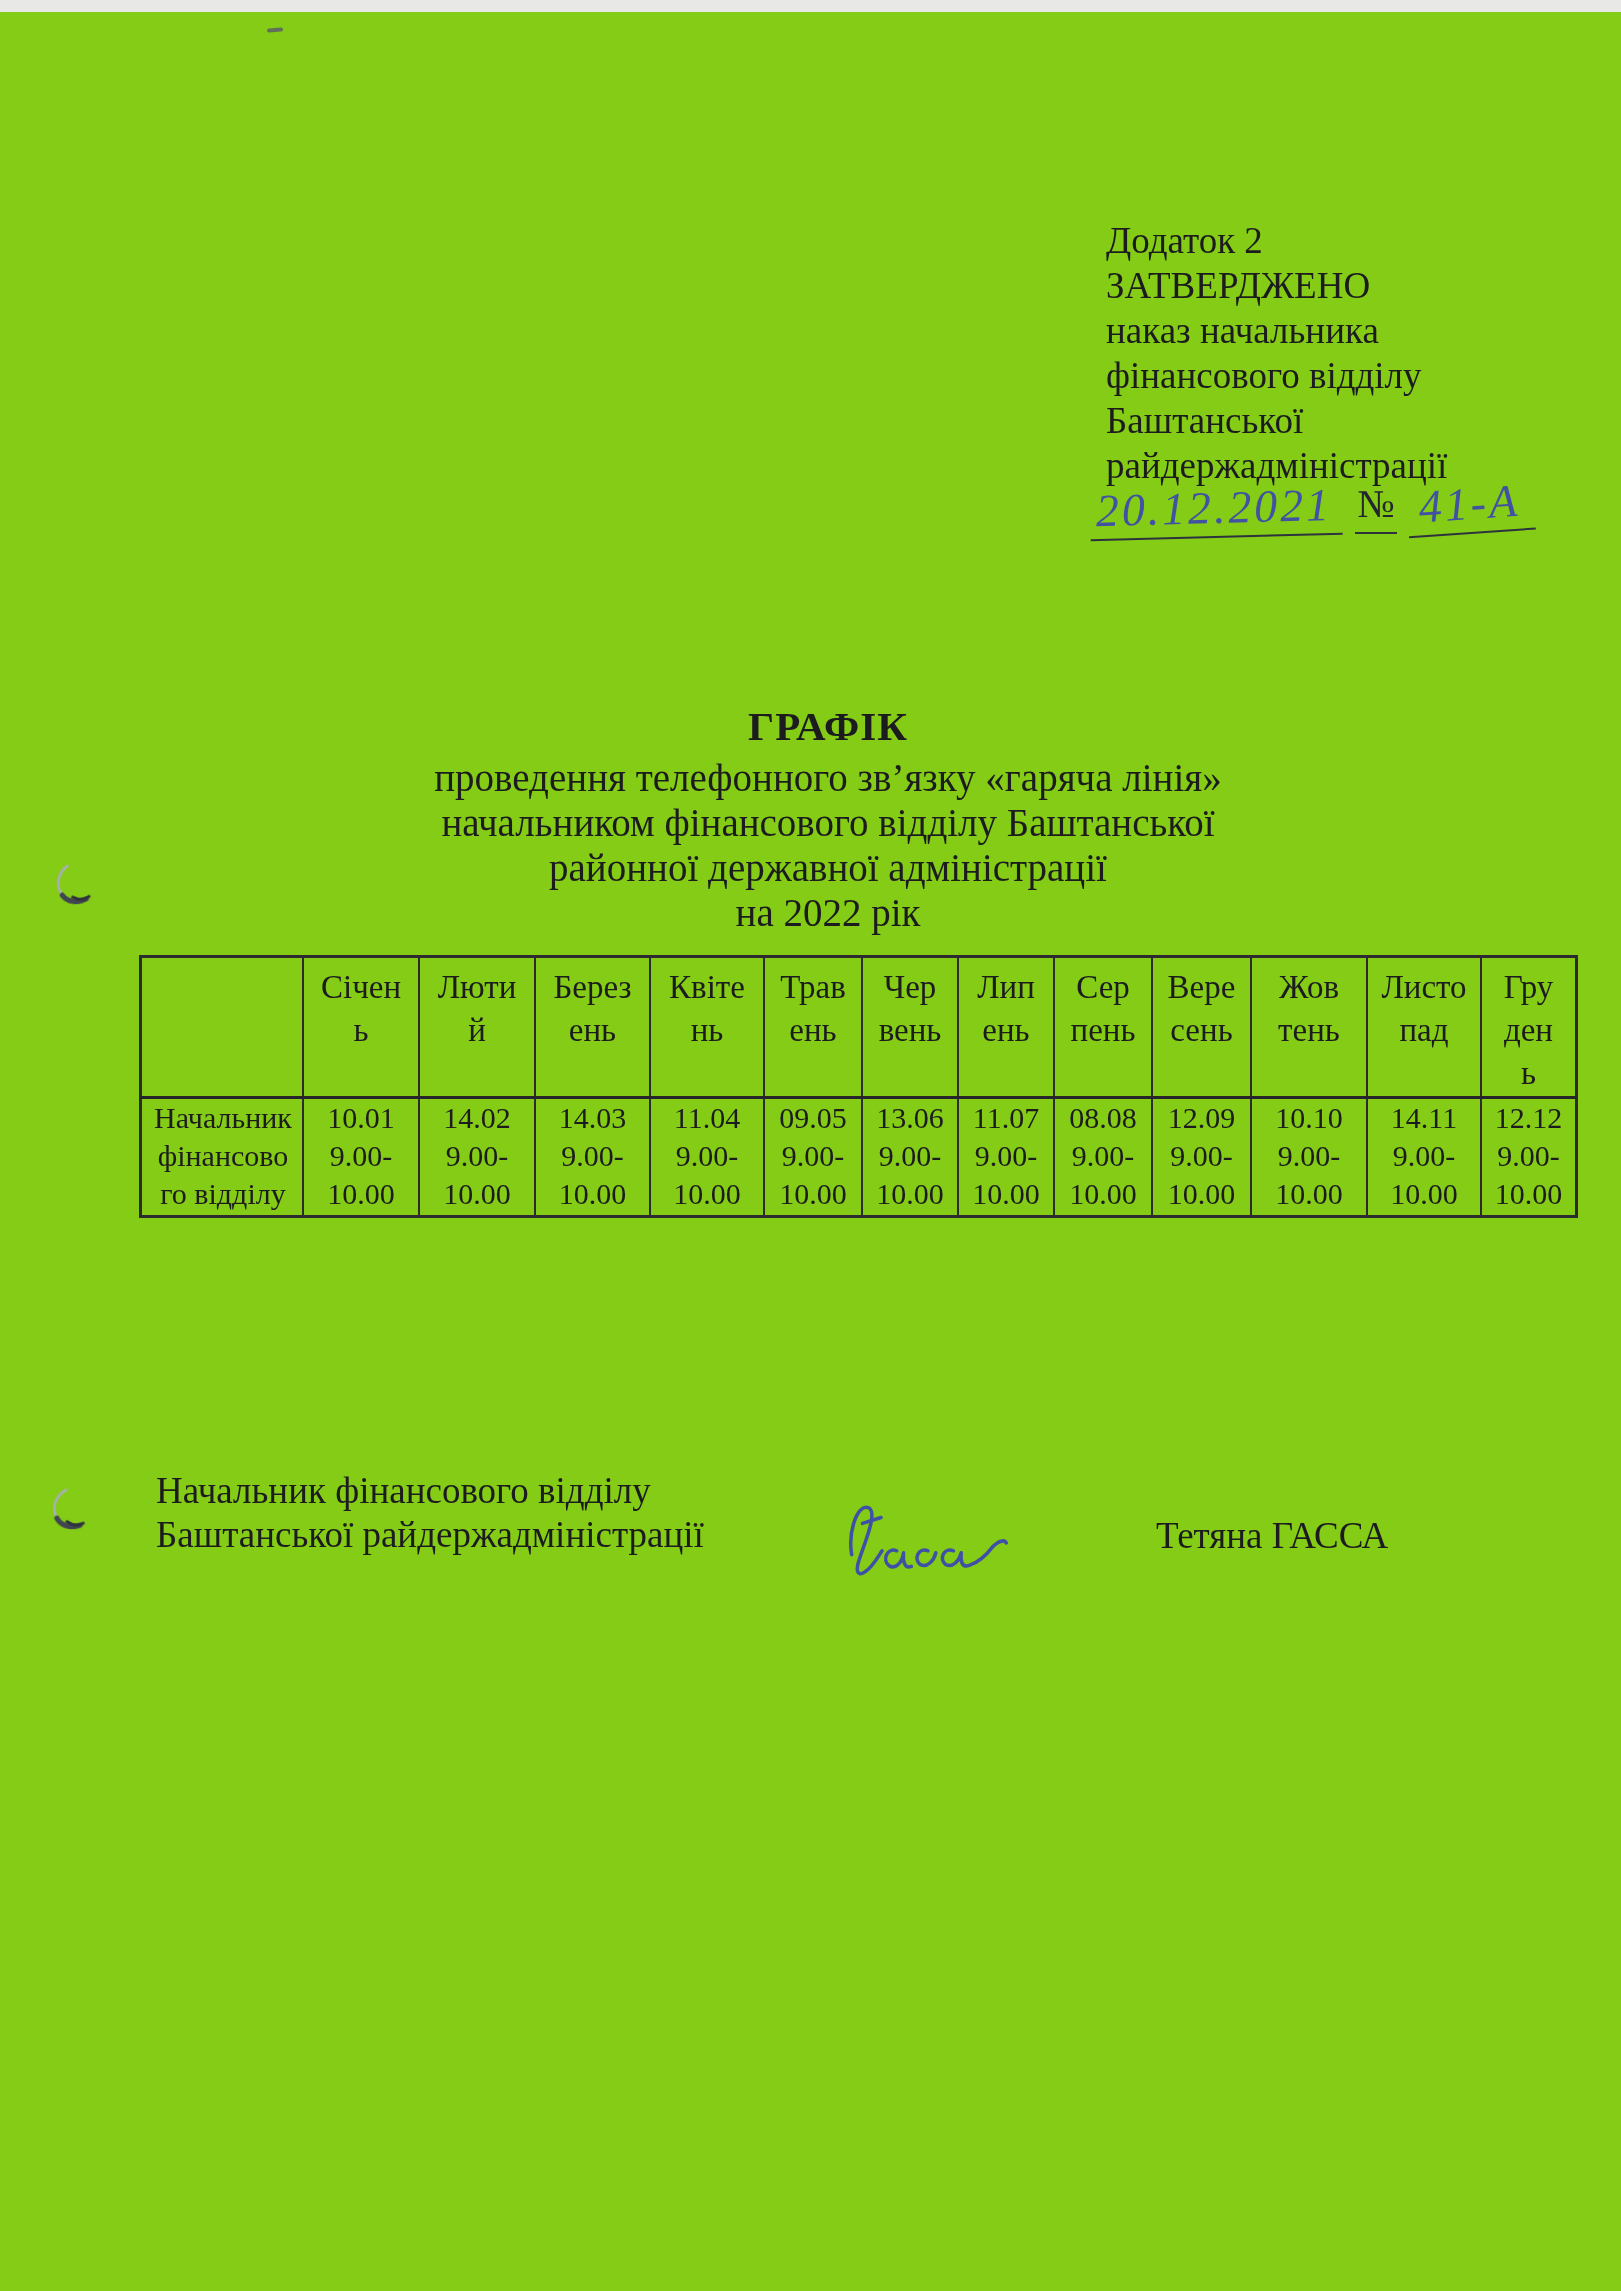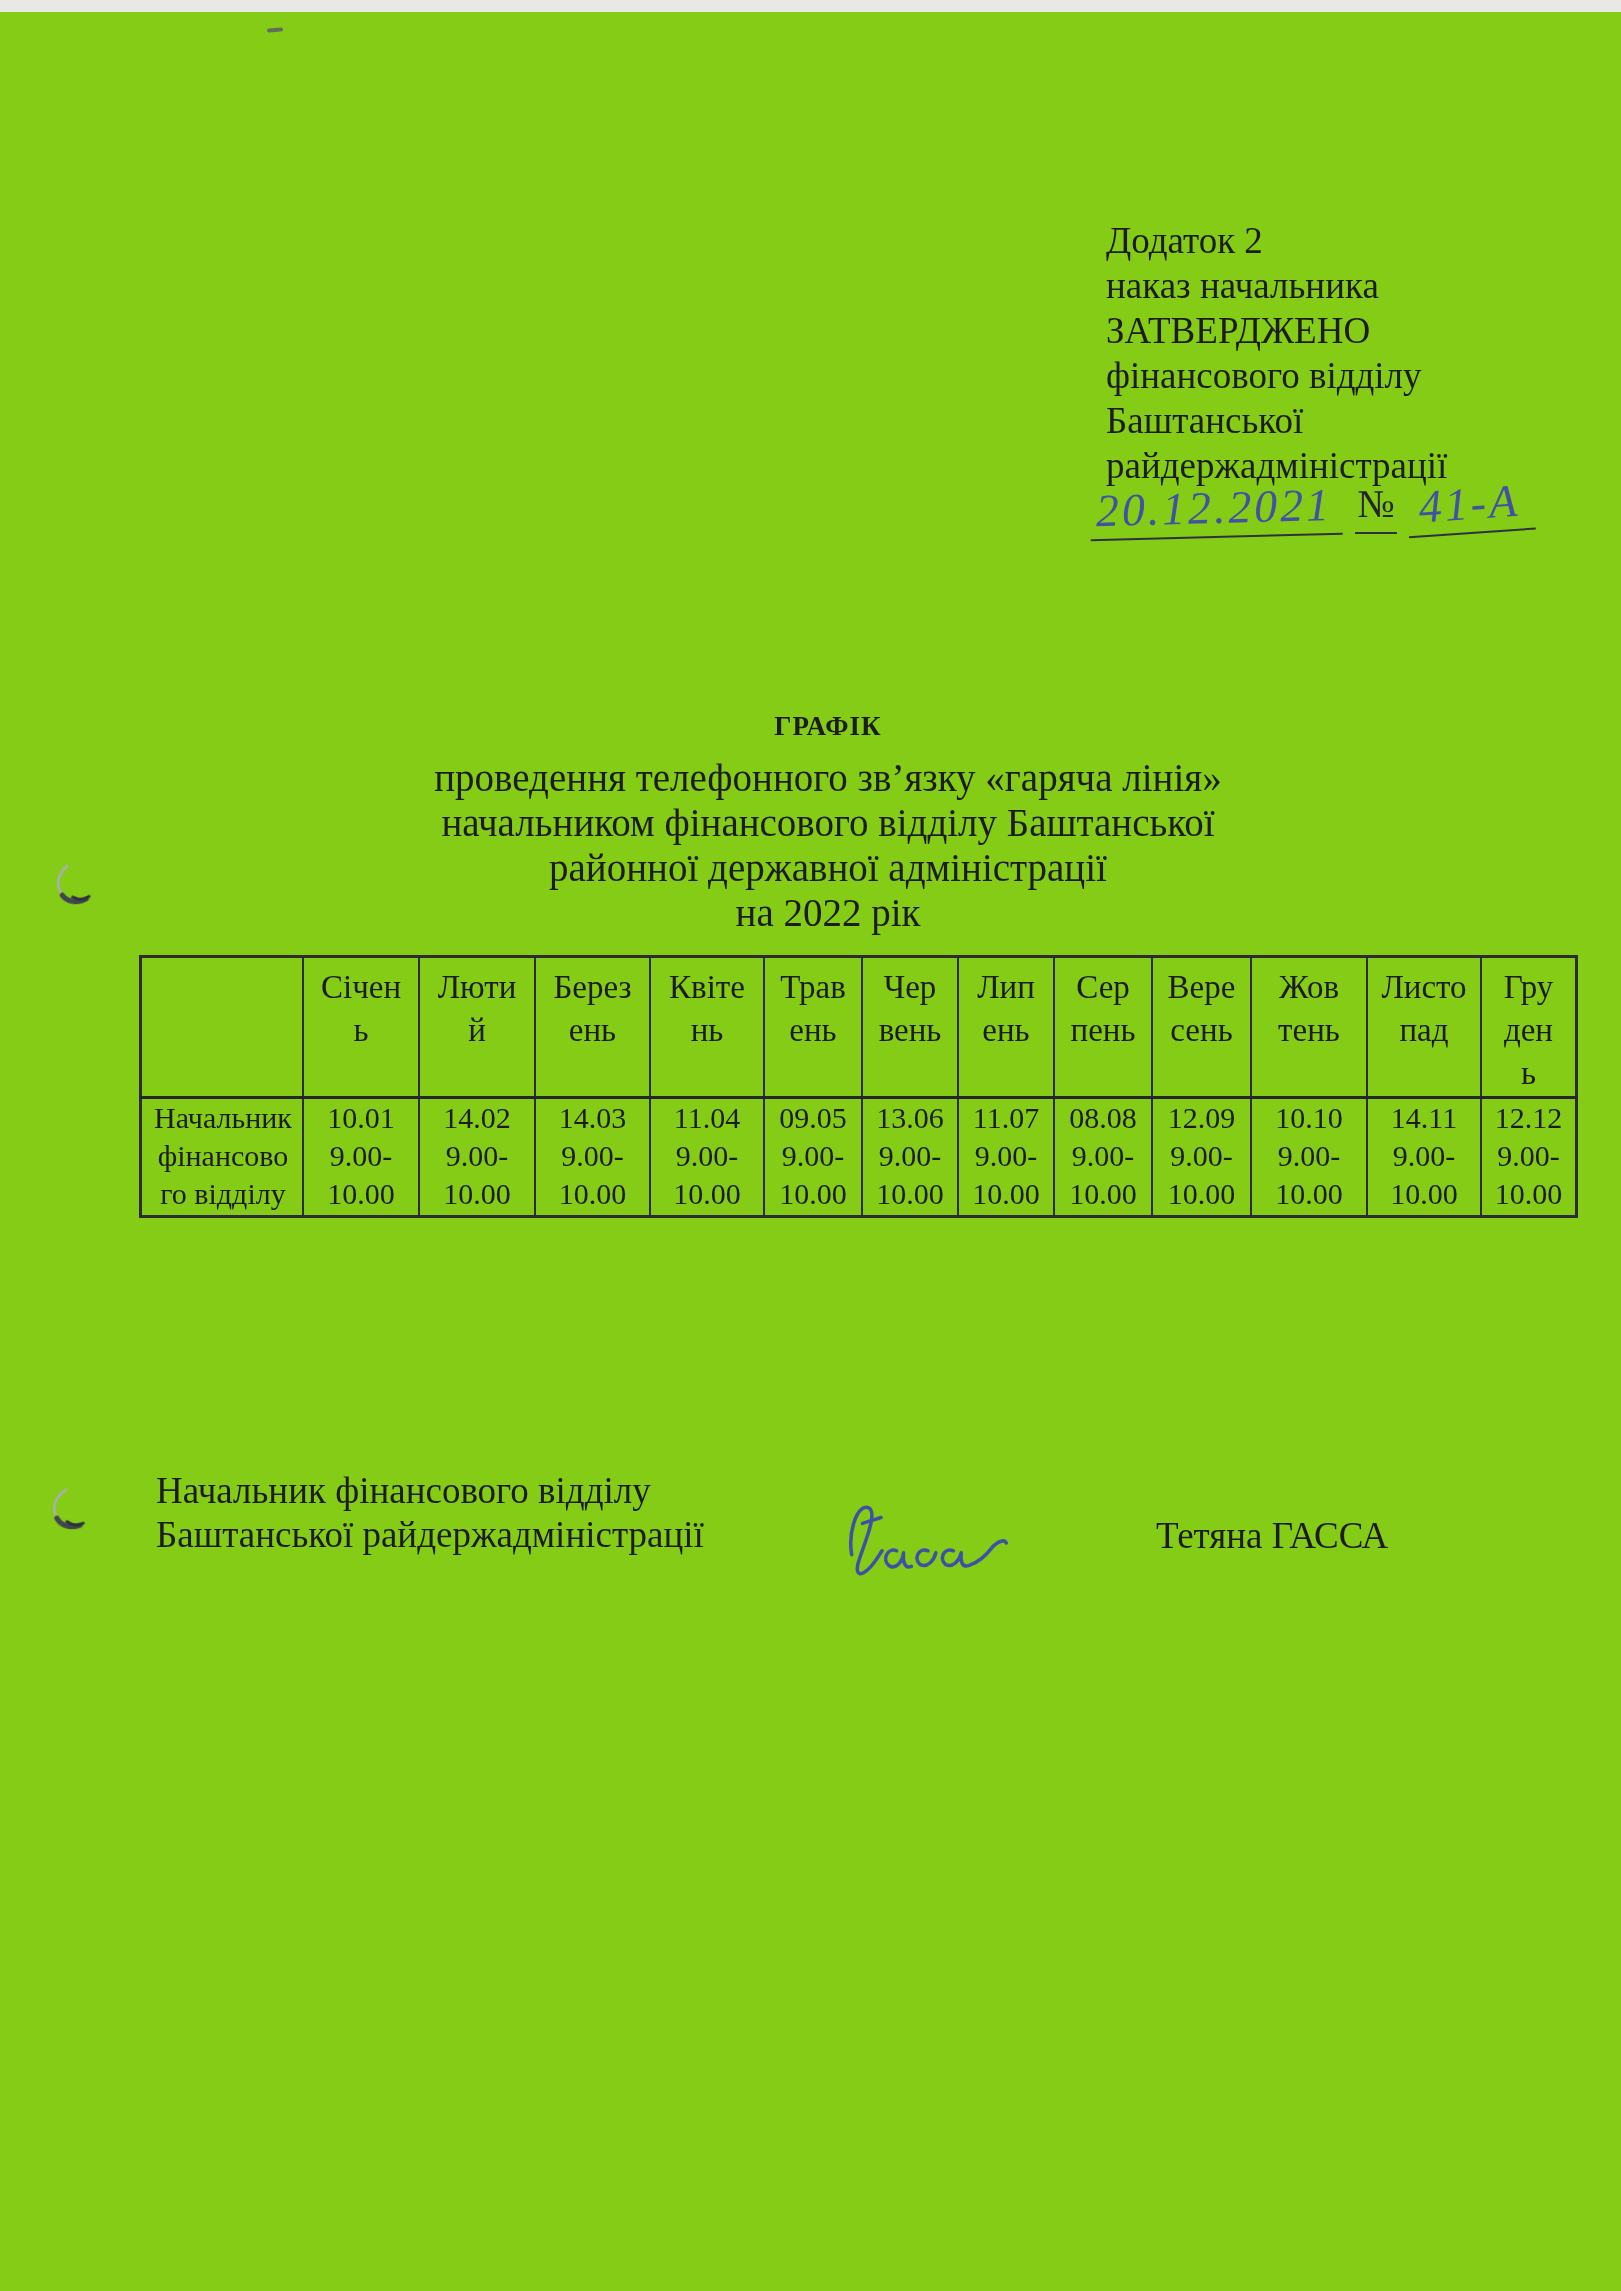--- a/index.html
+++ b/index.html
@@ -20,21 +20,21 @@
   
   .approval { left:1106px; top:206px; width:451px; font-size:37px; line-height:45px; }
   .hand-line { left:1090px; top:465px; width:510px; }
   .hand { font-style:italic; color:#4152a3; letter-spacing:2.9px; font-size:46px; }
   .hand-date { display:inline-block; padding:0 9.8px 2px 5.9px; border-bottom:2.9px solid #2e323e; transform:rotate(-1.5deg); }
   .num-sign { display:inline-block; font-size:39px; color:#23262e; margin:0 5.9px 0 9.8px; border-bottom:2.9px solid #2e323e; padding:0 2px 5.9px; vertical-align:5.9px;}
   .hand-num { display:inline-block; padding:0 13.7px 2px 11.8px; border-bottom:2.9px solid #2e323e; transform:rotate(-4deg); vertical-align:3.9px; }
 
   
   .title-block { left:37px; top:692px; width:1582px; text-align:center; font-size:39px; line-height:45px; }
-  .title-heading { font-weight:bold; font-size:27px; letter-spacing:1px; margin-bottom:5.9px; }
+  .title-heading { font-weight:bold; font-size:41px; letter-spacing:1px; margin-bottom:5.9px; }
 
   
   table.schedule { left:140px; top:944px; width:1433px; position:absolute;
     border-collapse:collapse; table-layout:fixed; }
   table.schedule th, table.schedule td {
     border:2px solid #2c2c30; vertical-align:top; font-weight:normal; overflow:hidden;
   }
   table.schedule tr.hdr th { height:127px; font-size:33px; line-height:43px; text-align:center; padding-top:7.8px; border-bottom:3.9px solid #26262a; }
   table.schedule tr.data td { height:115px; font-size:30px; line-height:38px; text-align:center; padding-top:0; }
   table.schedule td.label-cell { text-align:left; font-size:32px; line-height:39px; padding:3.9px 0 0 2px; }
@@ -57,22 +57,22 @@
     <path d="M20,35 C26,39 31,39 36,36" stroke="#2e323a" stroke-width="3" fill="none" stroke-linecap="round"></path>
   </svg>
   <svg class="abs crescent crescent-bottom" viewBox="0 0 48 46">
     <path d="M18,4 C8,10 4,22 10,32" stroke="#a9aeb8" stroke-width="2.5" fill="none" stroke-linecap="round"></path>
     <path d="M10,32 C14,39 24,42 33,38" stroke="#40454f" stroke-width="5" fill="none" stroke-linecap="round"></path>
     <path d="M20,35 C26,39 31,39 36,36" stroke="#2e323a" stroke-width="3" fill="none" stroke-linecap="round"></path>
   </svg>
 
   <div class="abs approval">
     <div>Додаток 2</div>
+    <div>ЗАТВЕРДЖЕНО</div>
     <div>наказ начальника</div>
-    <div>ЗАТВЕРДЖЕНО</div>
     <div>фінансового відділу</div>
     <div>Баштанської</div>
     <div>райдержадміністрації</div>
   </div>
   <div class="abs hand-line">
     <span class="hand hand-date">20.12.2021</span>
     <span class="num-sign">№</span>
     <span class="hand hand-num">41-А</span>
   </div>
 

